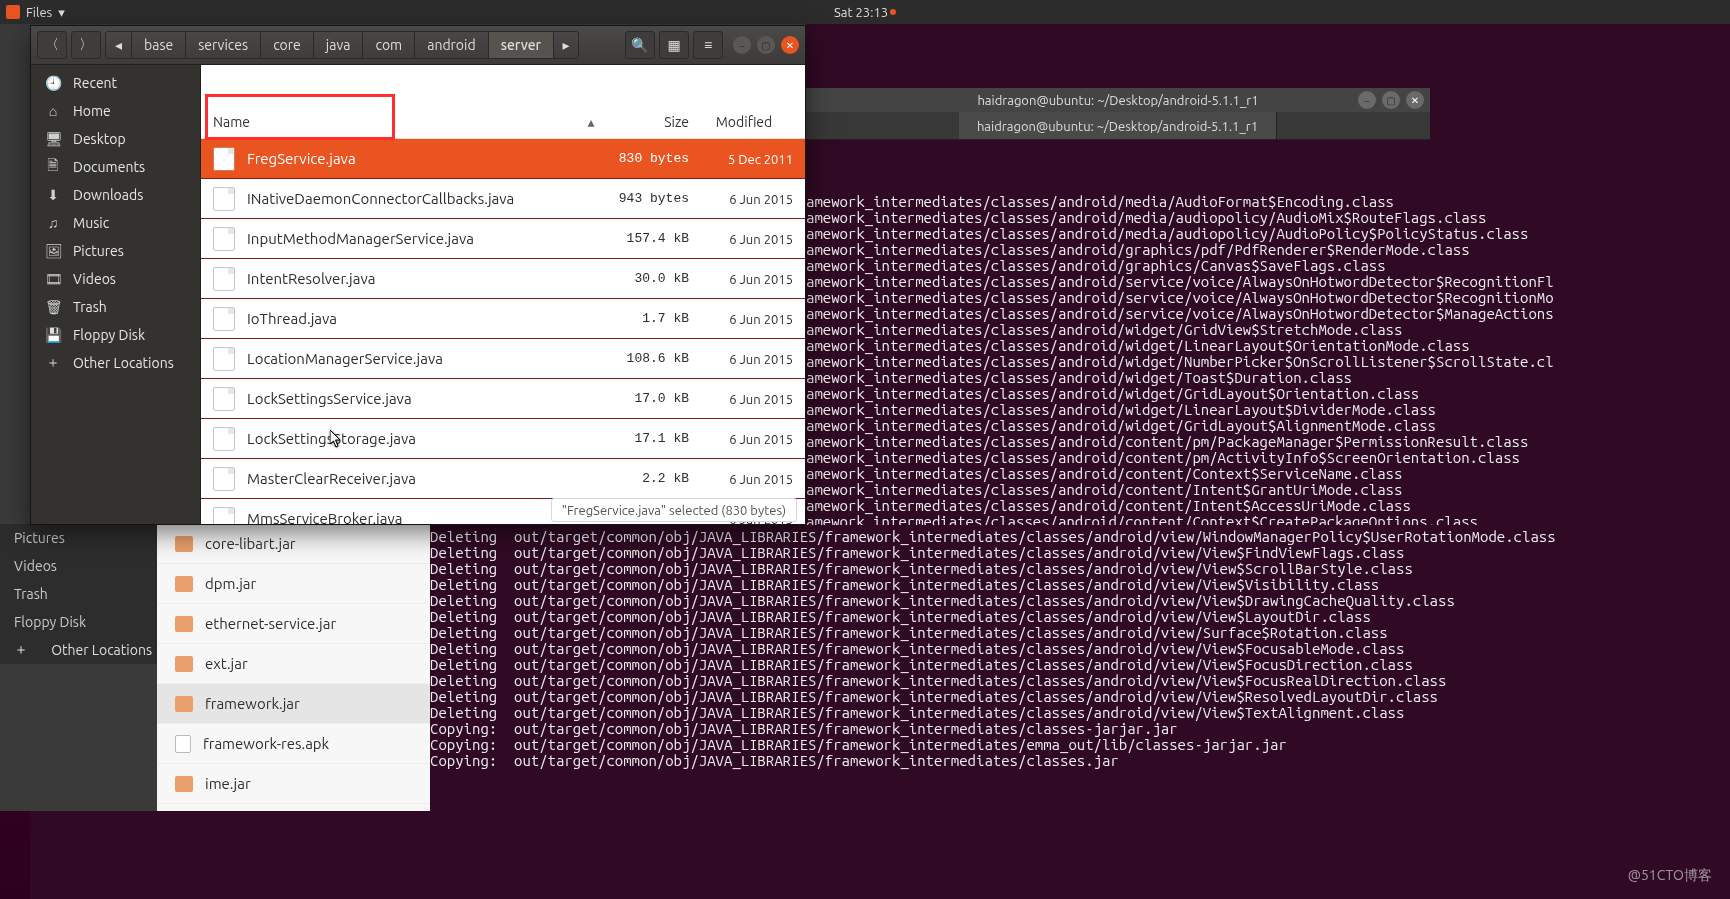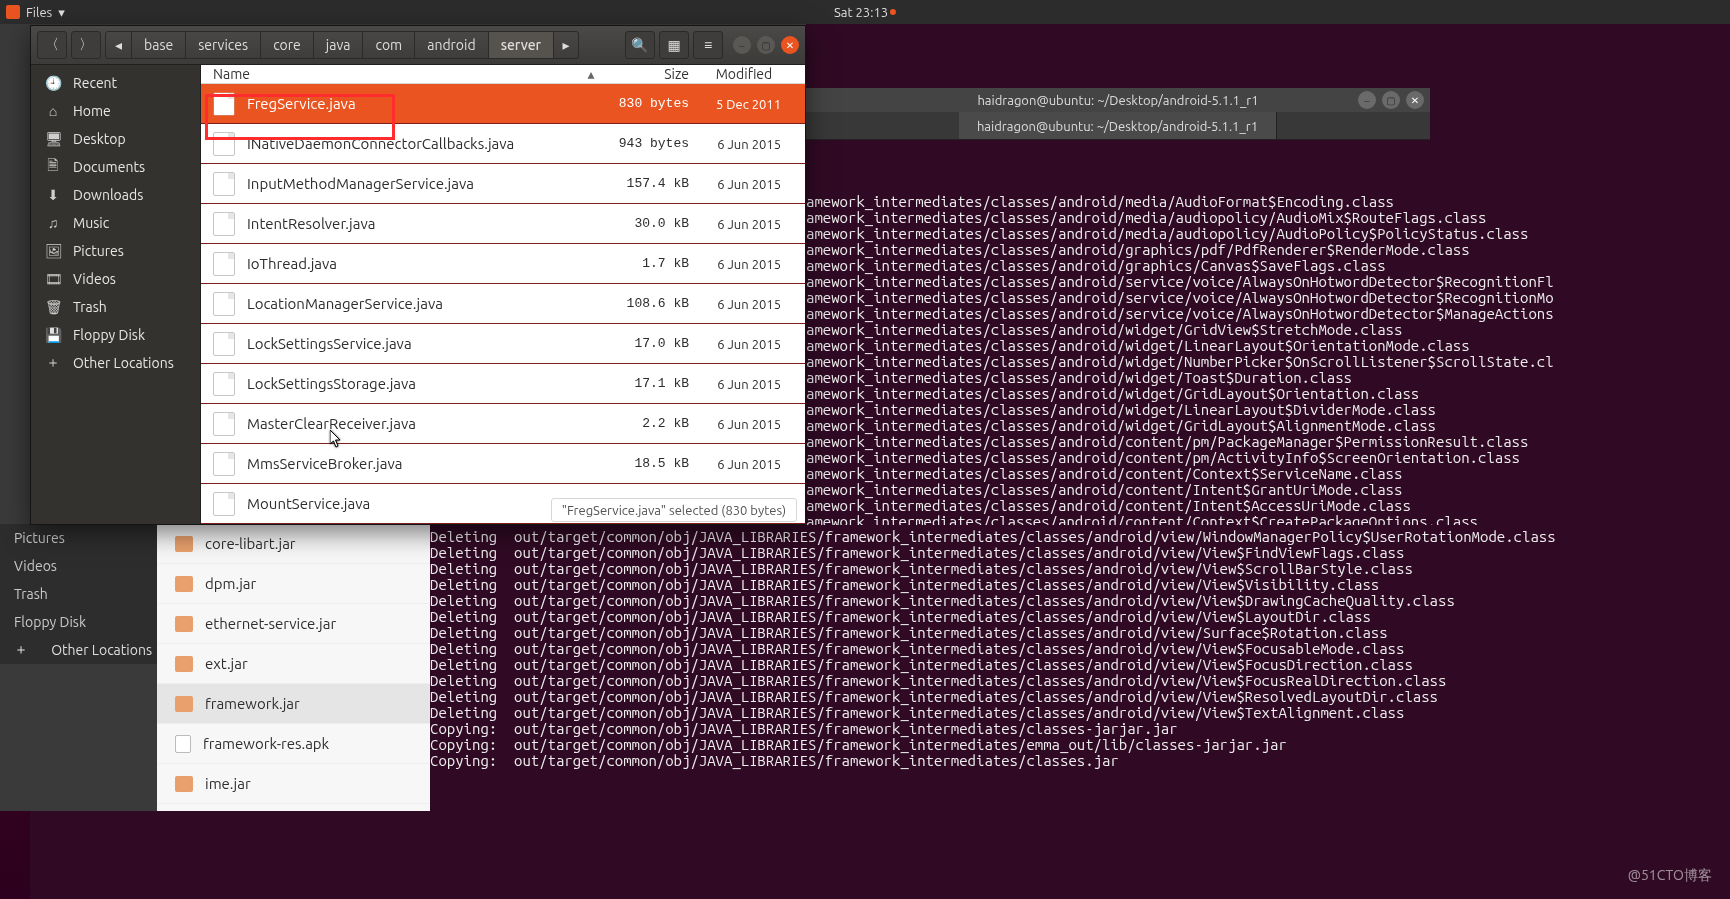--- a/index.html
+++ b/index.html
@@ -36,34 +36,34 @@
 .hdr-spacer { flex: 1; }
 .win-ctrls { display: flex; gap: 6px; margin-left: 6px; }
 .win-btn { width: 18px; height: 18px; border-radius: 9px; background: #5a5854; display:flex; align-items:center; justify-content:center; font-size:10px; color:#2b2b2b; cursor:pointer; }
 .win-btn.close { background: #e95420; color: #fff; }
 
 .fm-body { display: flex; height: calc(100% - 39px); }
 .fm-sidebar { width: 170px; background: #33322f; border-right: 1px solid #1f1f1f; padding-top: 4px; overflow: hidden; }
 .sb-item { height: 28px; display: flex; align-items: center; gap: 12px; padding-left: 14px; color: #e6e6e6; font-size: 14px; cursor: pointer; }
 .sb-item .ico { width: 16px; text-align: center; color: #cfcfcf; font-size: 14px; }
 .fm-list { flex: 1; background: #fff; color: #2d2d2d; position: relative; display: flex; flex-direction: column; }
-.list-header { height: 19px; border-bottom: 1px solid #d7d7d7; display: flex; align-items: center; font-size: 14px; color: #333; padding-left: 12px; }
+.list-header { height: 34px; border-bottom: 1px solid #d7d7d7; display: flex; align-items: center; font-size: 14px; color: #333; padding-left: 12px; margin-top: 40px; }
 .col-name { flex: 1; }
 .col-sort { width: 36px; text-align: center; color: #666; }
 .col-size { width: 96px; text-align: right; padding-right: 16px; }
 .col-mod { width: 100px; text-align: center; padding-right: 22px; }
 .rows { flex: 1; overflow: hidden; }
 .row { height: 40px; display: flex; align-items: center; padding-left: 12px; border-bottom: 1px solid #7f1d1d; font-size: 15px; }
 .row .ficon { width: 22px; height: 24px; background: #fff; border: 1px solid #c7c7c7; border-radius: 2px; margin-right: 12px; position: relative; }
 .row .ficon:after { content:""; position:absolute; top:0; right:0; width:6px; height:6px; background:#e6e6e6; }
 .row.selected { background: #e95420; color: #fff; }
 .row.selected .ficon { border-color:#d97a55; }
 .row .name { flex: 1; white-space: nowrap; overflow: hidden; text-overflow: ellipsis; }
 .row .size { width: 96px; text-align: right; padding-right: 16px; font-size: 13px; font-family: Liberation Mono, monospace; }
-.row .mod { width: 100px; text-align: right; padding-right: 24px; font-size: 13px; }
+.row .mod { width: 100px; text-align: right; padding-right: 12px; font-size: 13px; }
 .highlight-box { position: absolute; border: 3px solid #ff2d2d; pointer-events: none; }
 .statusbar { position: absolute; right: 8px; bottom: 2px; background: #fff; border: 1px solid #d7d7d7; border-radius: 3px; padding: 4px 10px; font-size: 13px; color: #545454; }
 
 
 .term-window { position: absolute; top: 90px; left: 430px; width: 1000px; height: 720px; background: #300a24; border: 1px solid #222; }
 .term-titlebar { height: 24px; background: #444; color: #dedede; display: flex; align-items: center; justify-content: center; font-size: 13px; position: relative; }
 .term-titlebar .win-ctrls { position: absolute; right: 6px; }
 .term-titlebar .win-btn { background: #6a6a6a; }
 .term-titlebar .win-btn.close { background: #6a6a6a; }
 .term-tabbar { height: 28px; background: #383838; border-bottom: 1px solid #222; display: flex; }

